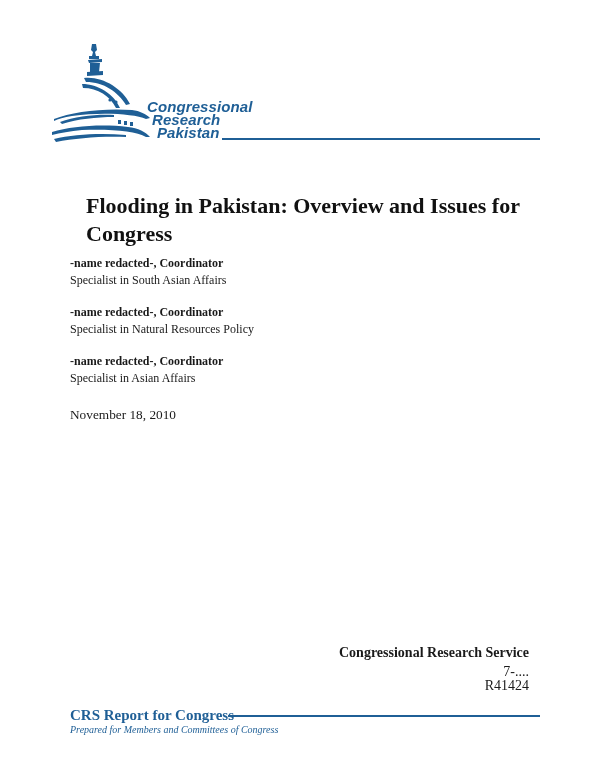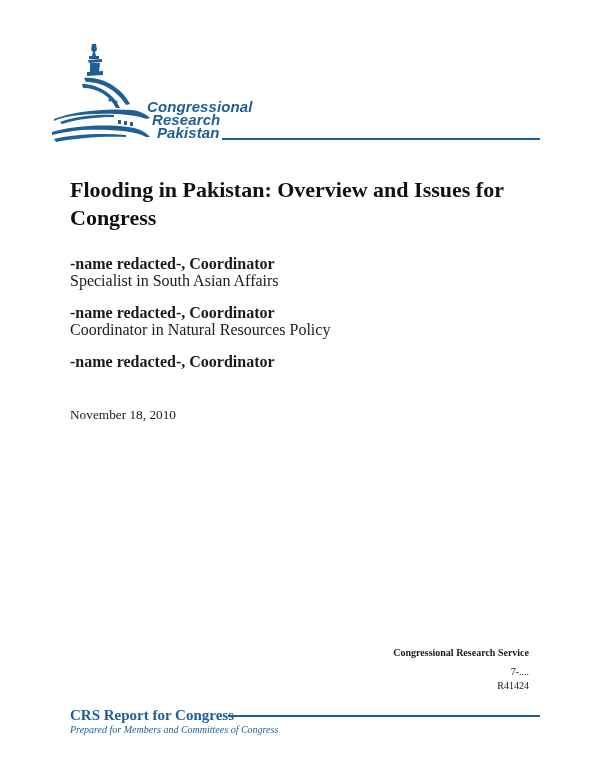--- a/index.html
+++ b/index.html
@@ -7,26 +7,26 @@
 
   .logo { position: absolute; left: 52px; top: 42px; width: 100px; height: 105px; }
   .logo-text { position: absolute; left: 147px; top: 100px; font-family: "Liberation Sans", "DejaVu Sans", sans-serif; font-style: italic; font-weight: bold; color: #1f5f96; font-size: 15px; line-height: 13px; letter-spacing: 0.1px; }
   .logo-text .l1 { position: absolute; left: 0; top: 0; white-space: nowrap; }
   .logo-text .l2 { position: absolute; left: 5px; top: 13px; white-space: nowrap; }
   .logo-text .l3 { position: absolute; left: 10px; top: 26px; white-space: nowrap; }
   .logo-rule { position: absolute; left: 222px; top: 138px; width: 318px; height: 2px; background: #1f5f96; }
 
   .title { position: absolute; left: 70px; top: 176px; width: 460px; font-size: 22px; font-weight: bold; line-height: 28px; color: #111; }
 
-  .authors { position: absolute; left: 70px; top: 255px; font-size: 16px; line-height: 17px; }
+  .authors { position: absolute; left: 70px; top: 255px; font-size: 12px; line-height: 17px; }
   .author { margin-bottom: 15px; }
   .author .name { font-weight: bold; }
   .date { position: absolute; left: 70px; top: 407px; font-size: 13.3px; }
 
-  .crs-block { position: absolute; right: 71px; top: 646px; text-align: right; font-size: 10px; line-height: 14px; }
+  .crs-block { position: absolute; right: 71px; top: 646px; text-align: right; font-size: 14px; line-height: 14px; }
   .crs-block .org { font-weight: bold; margin-bottom: 5px; }
 
   .footer-title { position: absolute; left: 70px; top: 707px; font-size: 15px; font-weight: bold; color: #1f5f96; white-space: nowrap; }
   .footer-rule { position: absolute; left: 228px; top: 715px; width: 312px; height: 2px; background: #1f5f96; }
   .footer-sub { position: absolute; left: 70px; top: 724px; font-size: 10px; font-style: italic; color: #1f5f96; }
 </style>
 </head>
 <body>
 
 <div class="logo">
@@ -58,33 +58,34 @@
   </svg>
 </div>
 
 <div class="logo-text">
   <span class="l1">Congressional</span>
   <span class="l2">Research</span>
   <span class="l3">Pakistan</span>
 </div>
 <div class="logo-rule"></div>
 
-<h1 class="title" style="margin:0;">Flooding in Pakistan: Overview and Issues for Congress</h1>
+<h1 class="title" style="margin:16px;">Flooding in Pakistan: Overview and Issues for Congress</h1>
 
 <div class="authors">
   <div class="author">
     <div class="name">-name redacted-, Coordinator</div>
     <div class="role">Specialist in South Asian Affairs</div>
   </div>
   <div class="author">
     <div class="name">-name redacted-, Coordinator</div>
-    <div class="role">Coordinator in Natural Resources Policy</div>
+    <div class="role">Specialist in Natural Resources Policy</div>
   </div>
   <div class="author">
     <div class="name">-name redacted-, Coordinator</div>
+    <div class="role">Specialist in Asian Affairs</div>
   </div>
 </div>
 
 <div class="date">November 18, 2010</div>
 
 <div class="crs-block">
   <div class="org">Congressional Research Service</div>
   <div>7-....</div>
   <div>R41424</div>
 </div>

